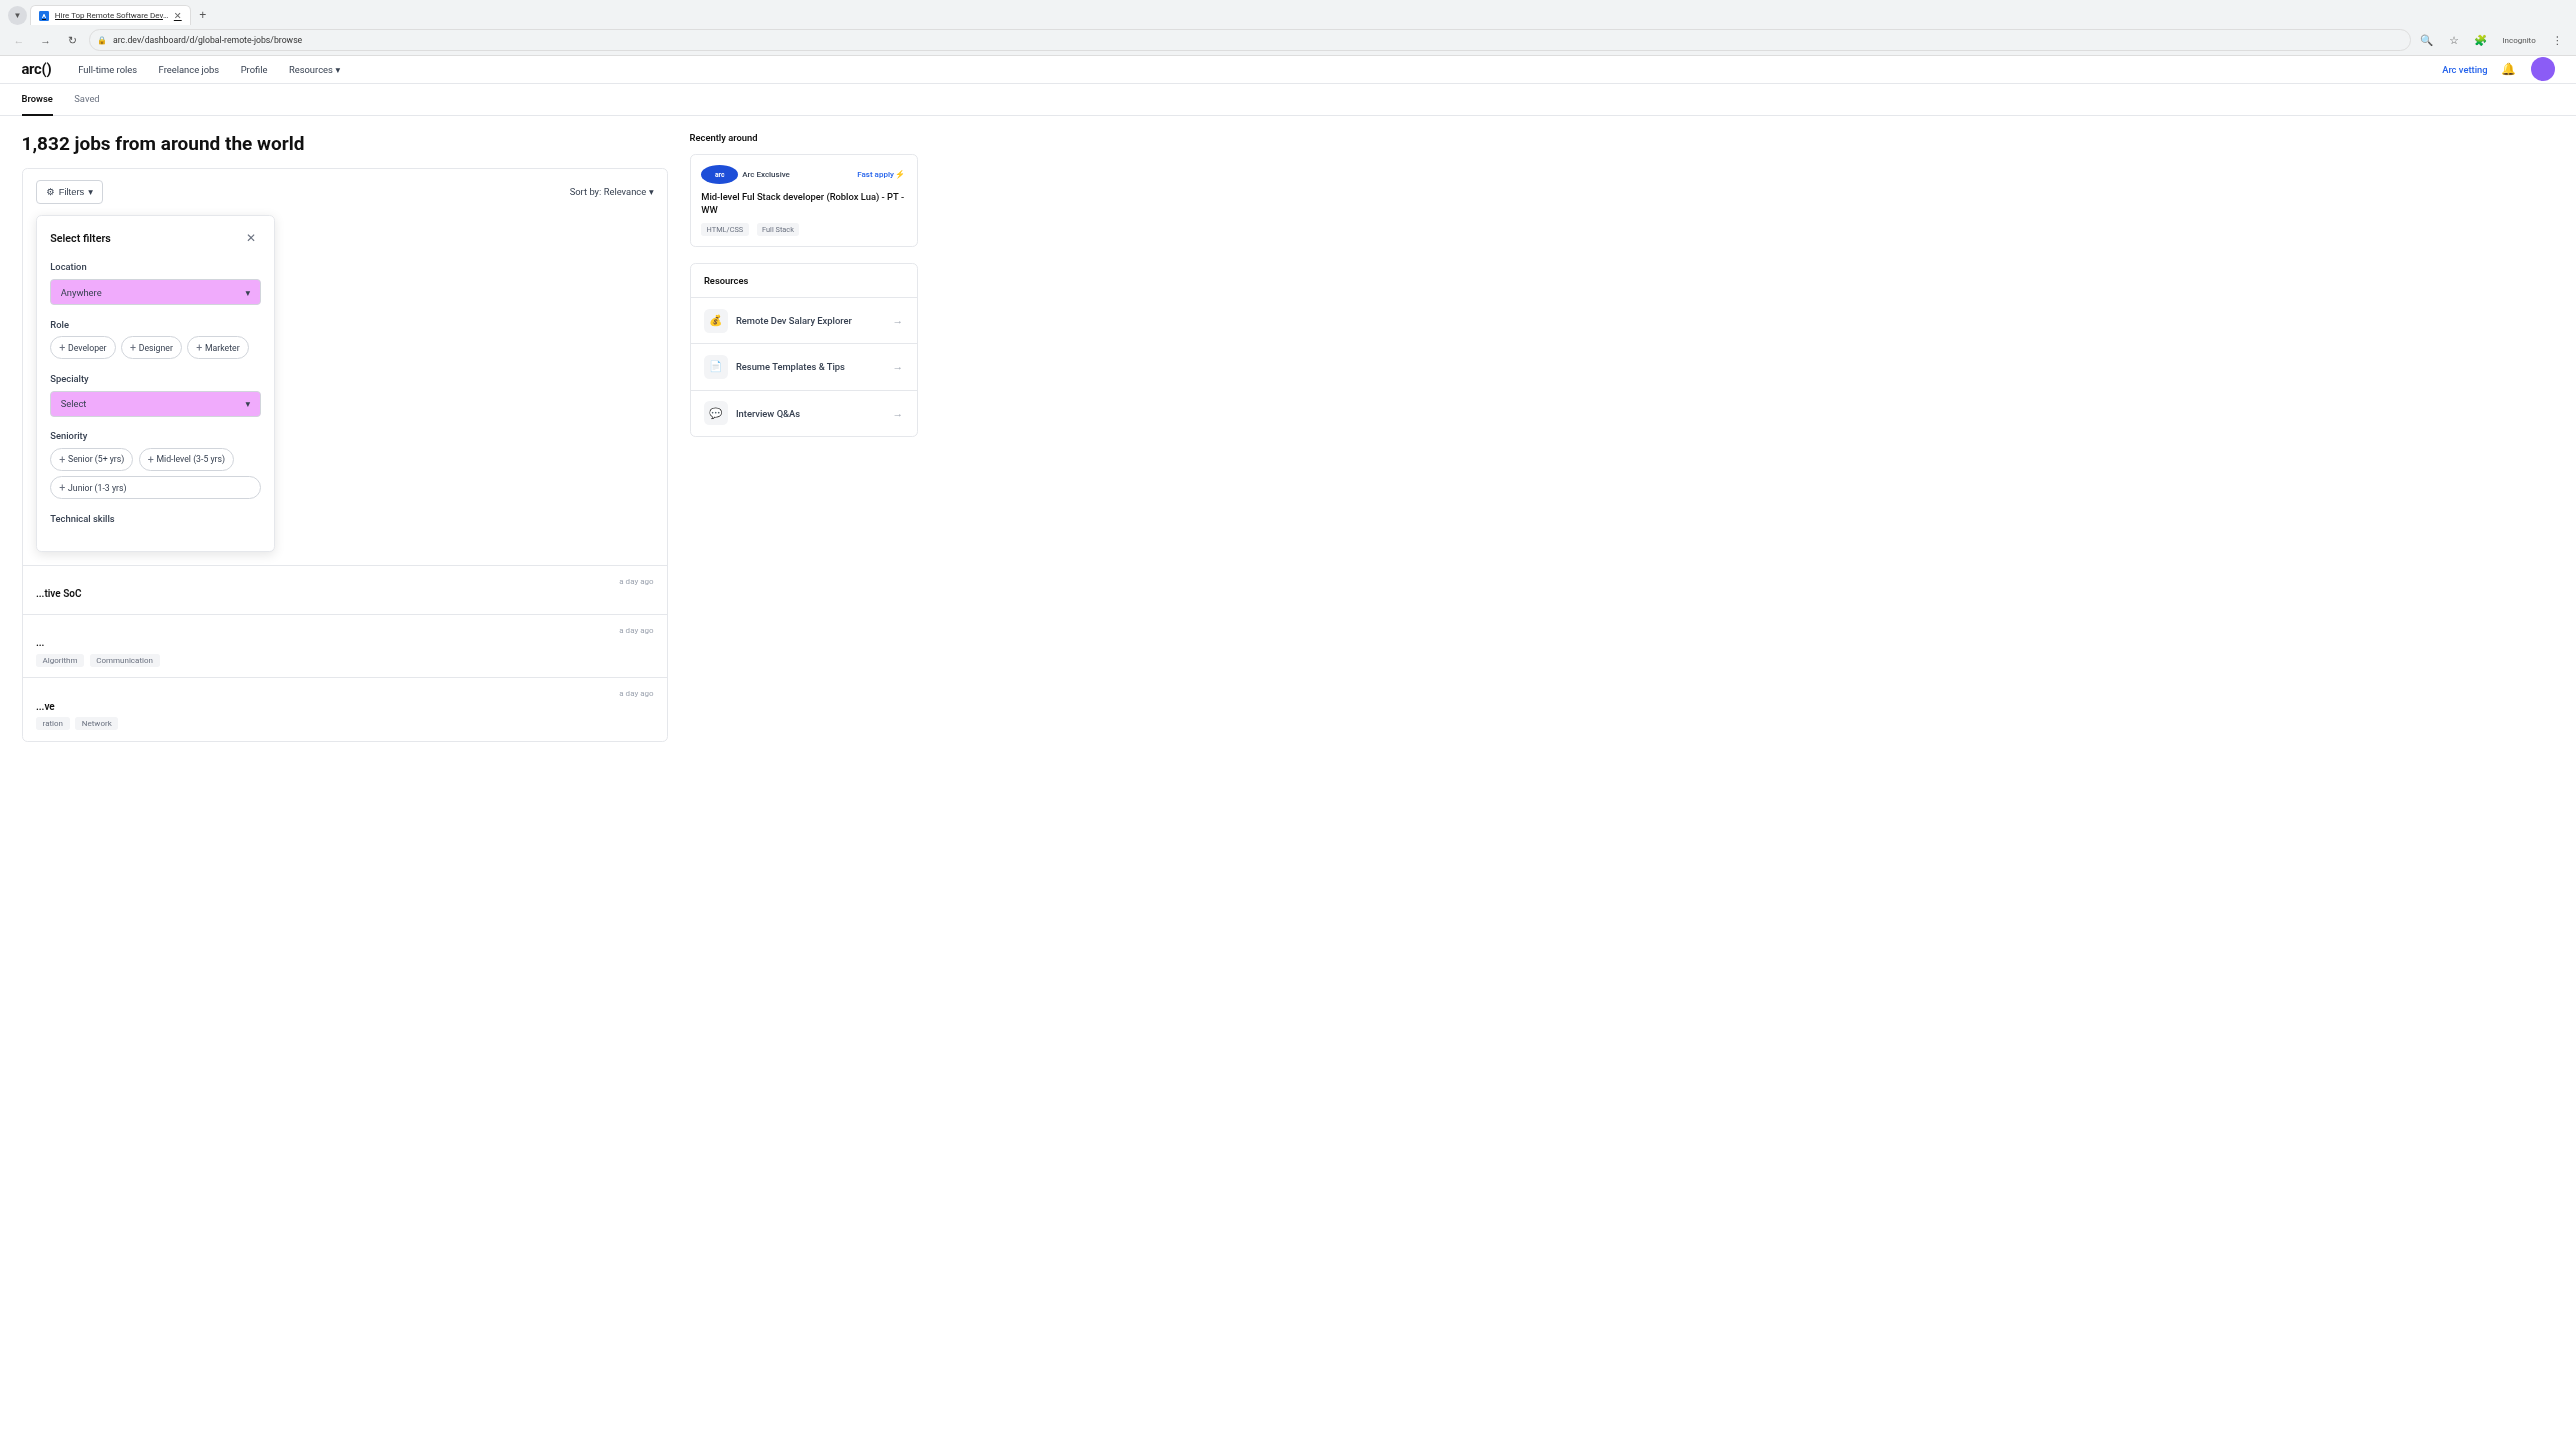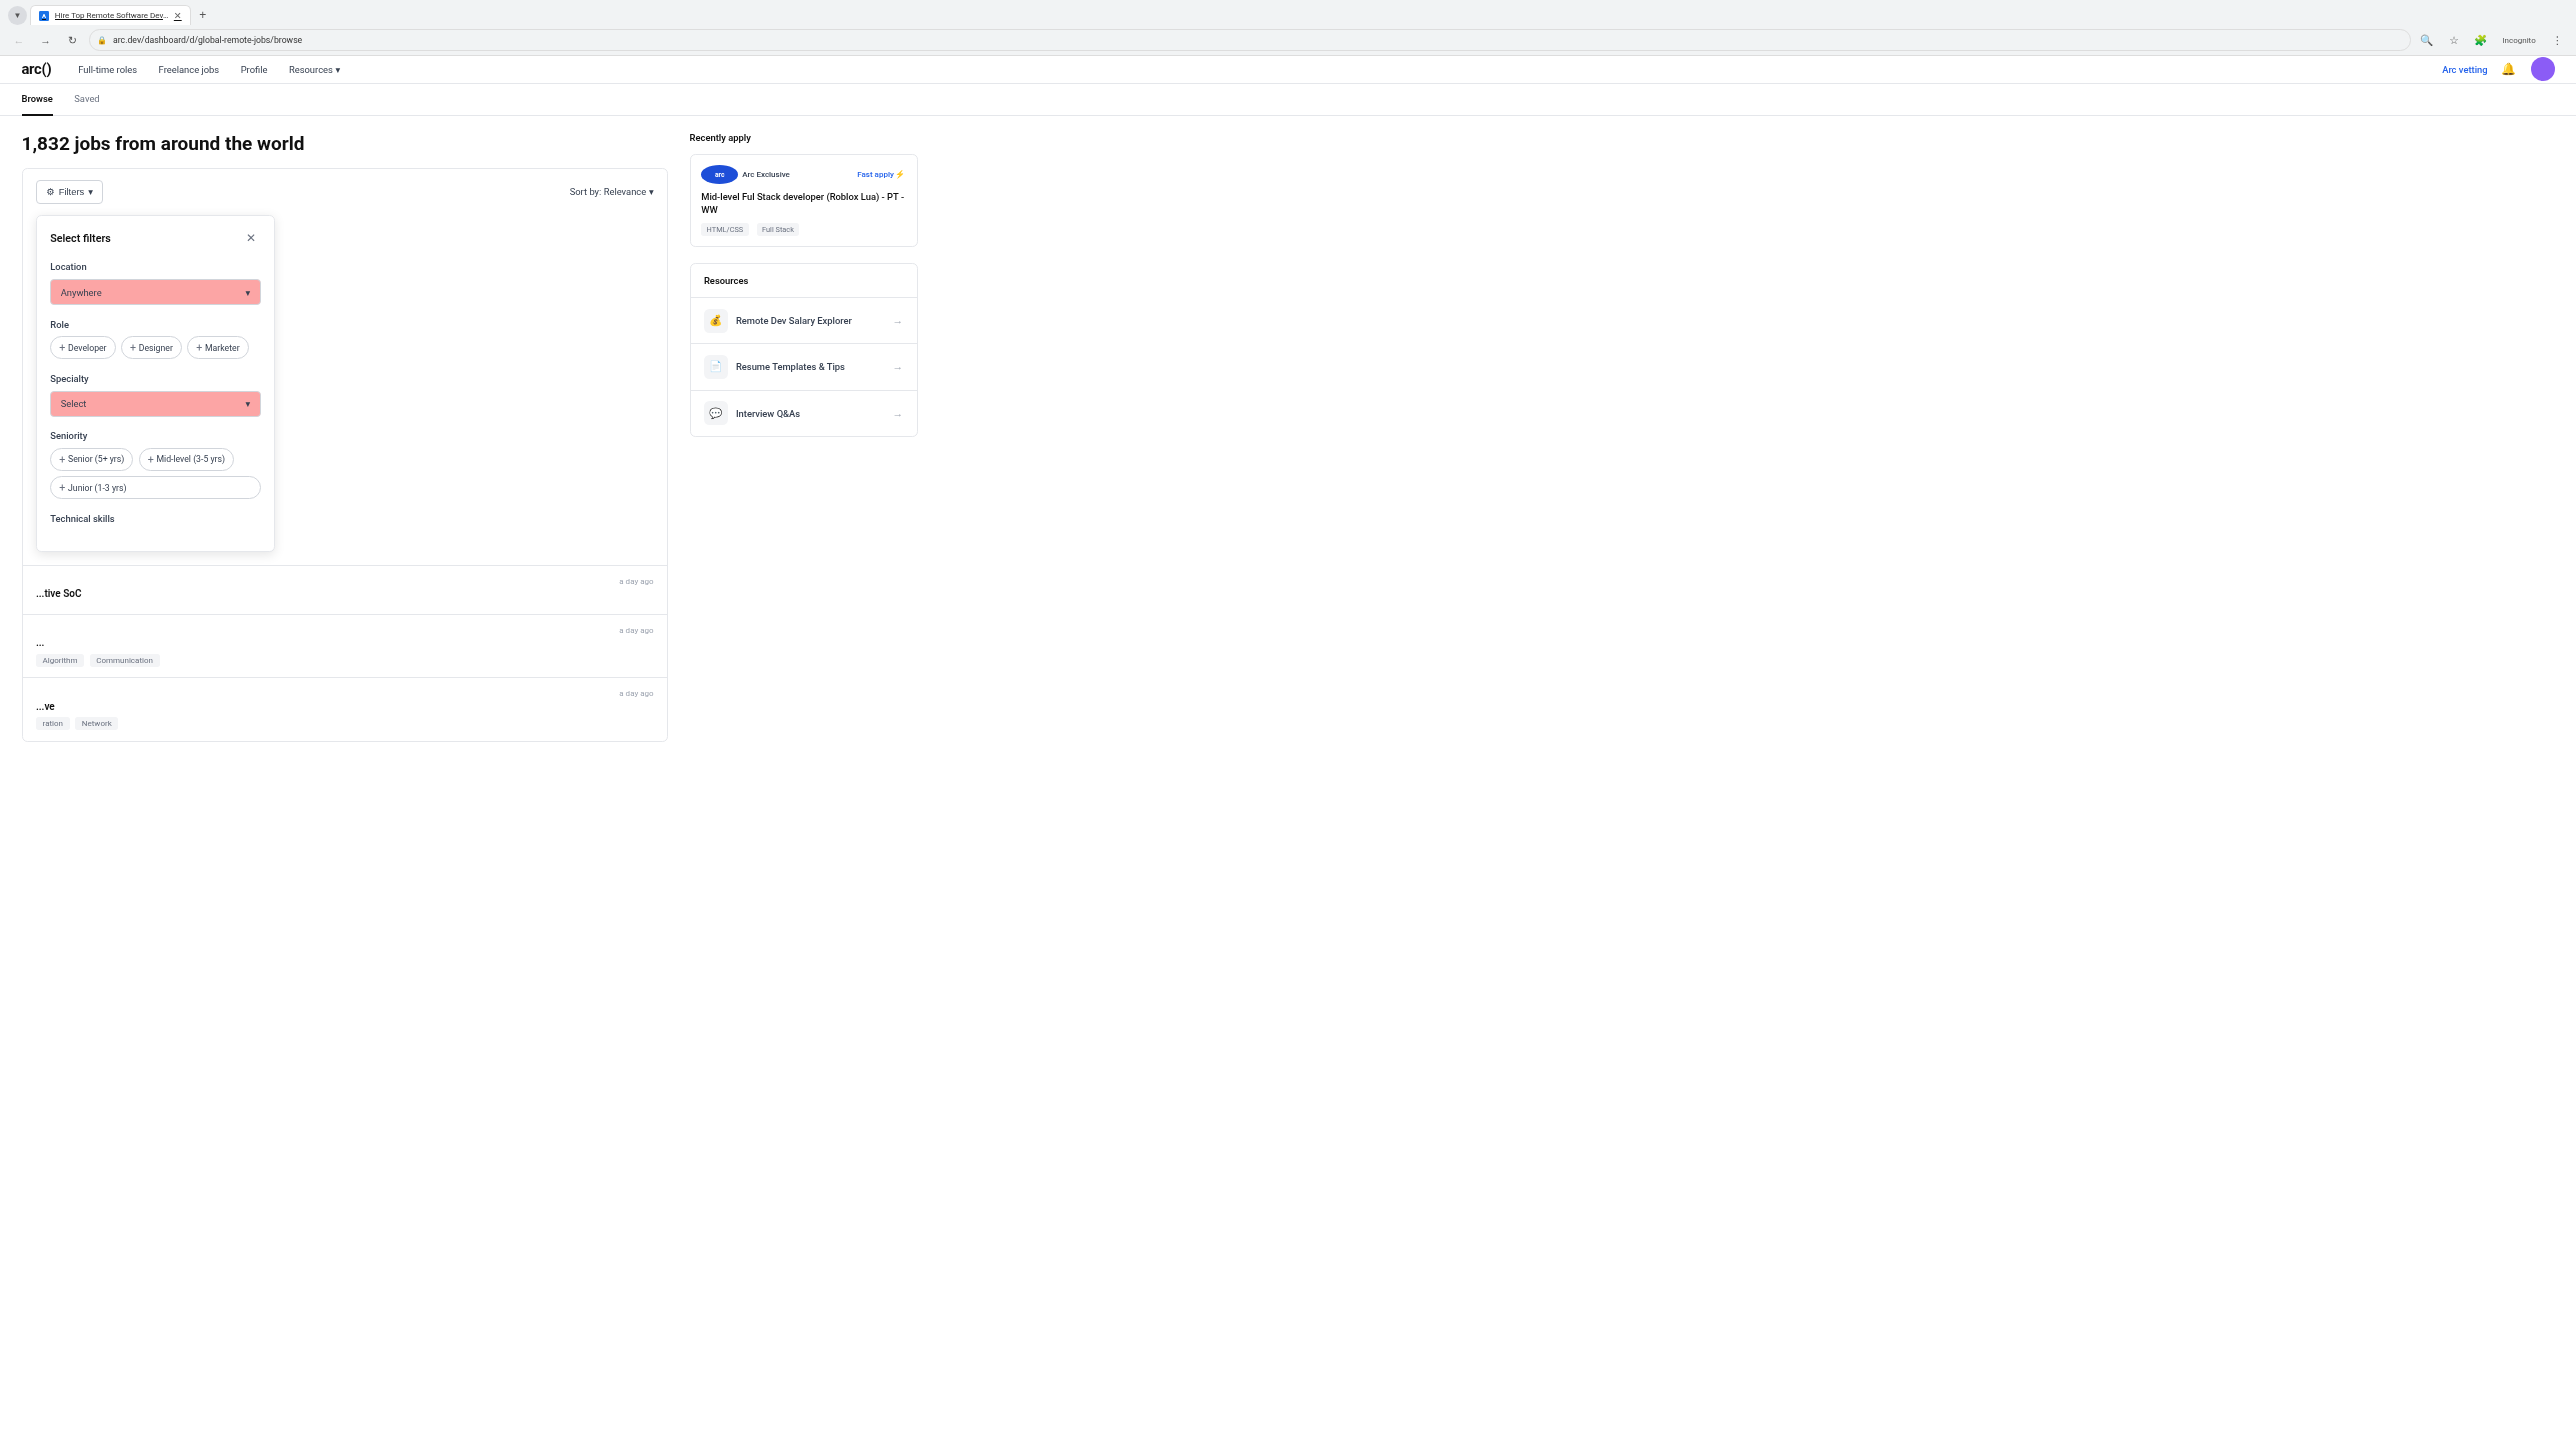--- a/index.html
+++ b/index.html
@@ -277,21 +277,21 @@
     .select-dropdown {
       display: flex;
       align-items: flex-end;
       justify-content: space-between;
       border: 0.7px solid #d1d5db;
       border-radius: 4px;
       padding: 6.7px 9.4px;
       cursor: pointer;
       font-size: 9.4px;
       color: #374151;
-      background: #fca5a5;
+      background: #f0abfc;
     }
 
     .role-chips {
       display: flex;
       gap: 5.4px;
       flex-wrap: wrap;
     }
     .chip {
       display: flex;
       align-items: center;
@@ -626,21 +626,21 @@
           <span class="job-tag">ration</span>
           <span class="job-tag">Network</span>
         </div>
       </div>
     </div>
   </div>
 
   <div class="right-sidebar">
 
     <div class="recently-viewed">
-      <div class="section-title">Recently apply</div>
+      <div class="section-title">Recently around</div>
 
       <div class="job-card">
         <div class="job-card-header">
           <div class="arc-exclusive-badge">
             <div class="arc-logo-circle">arc</div>
             <span class="arc-exclusive-text">Arc Exclusive</span>
           </div>
           <div class="fast-apply">
             <span>Fast apply</span>
             <span>⚡</span>

